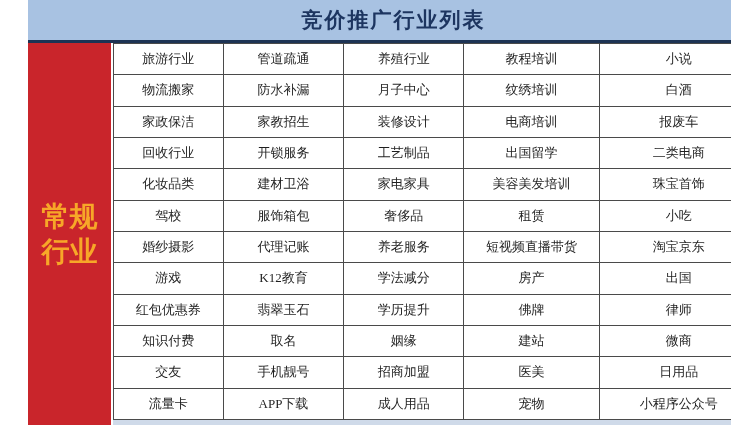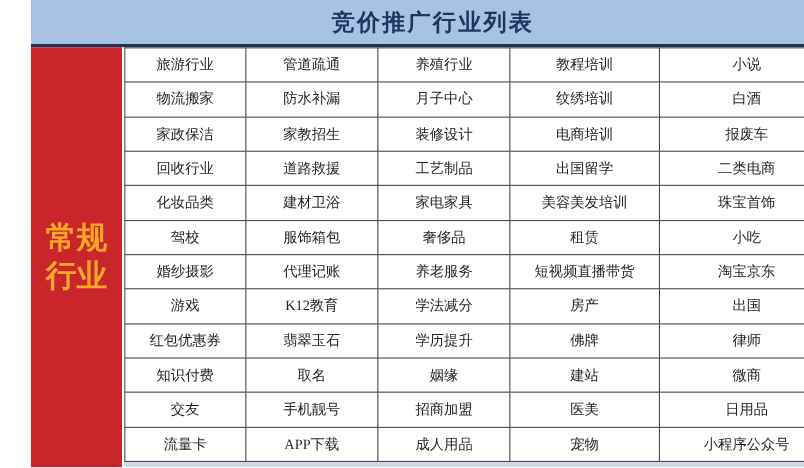--- a/index.html
+++ b/index.html
@@ -123,21 +123,21 @@
           </tr>
           <tr>
             <td>家政保洁</td>
             <td>家教招生</td>
             <td>装修设计</td>
             <td>电商培训</td>
             <td>报废车</td>
           </tr>
           <tr>
             <td>回收行业</td>
-            <td>道路救援</td>
+            <td>开锁服务</td>
             <td>工艺制品</td>
             <td>出国留学</td>
             <td>二类电商</td>
           </tr>
           <tr>
             <td>化妆品类</td>
             <td>建材卫浴</td>
             <td>家电家具</td>
             <td>美容美发培训</td>
             <td>珠宝首饰</td>

